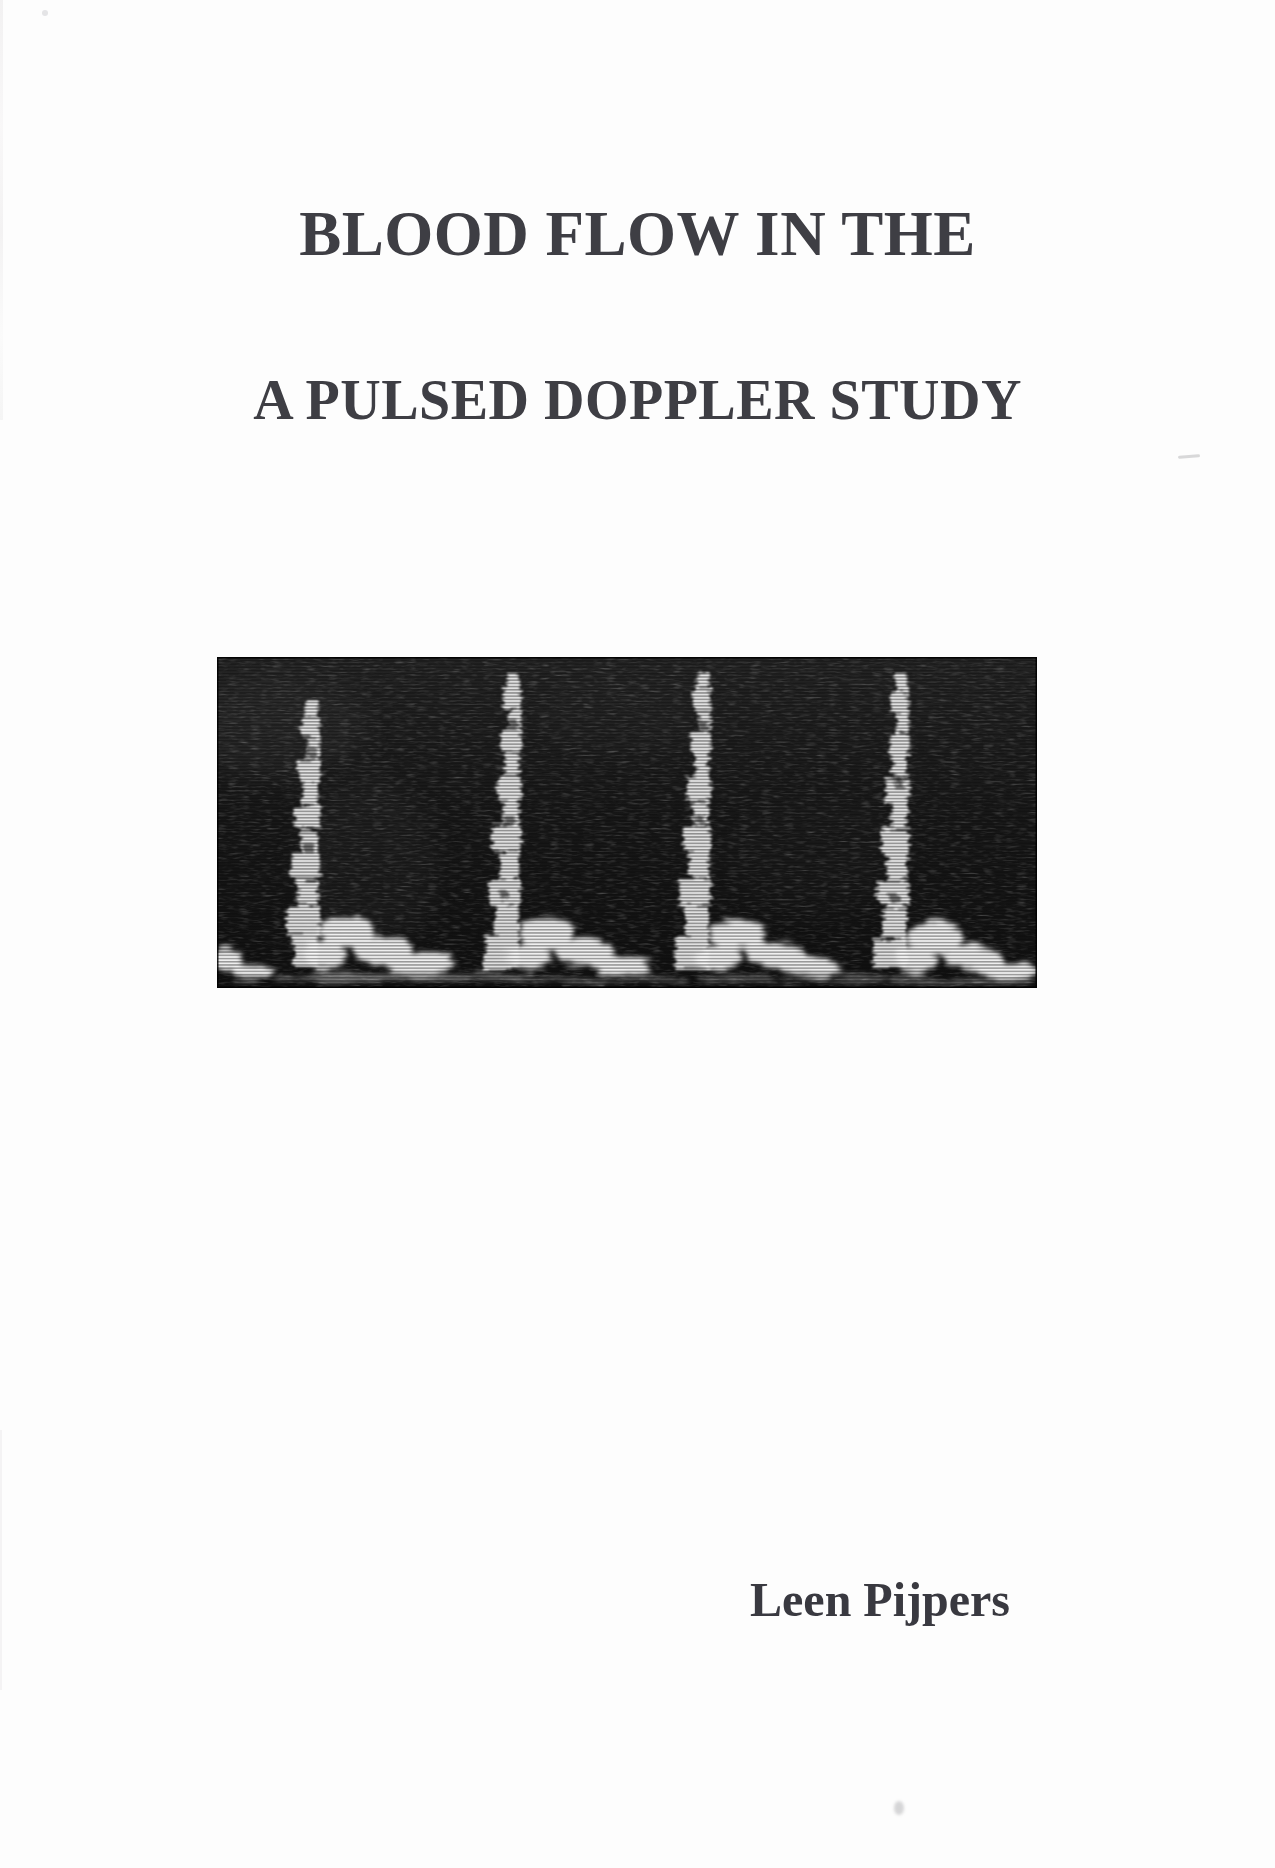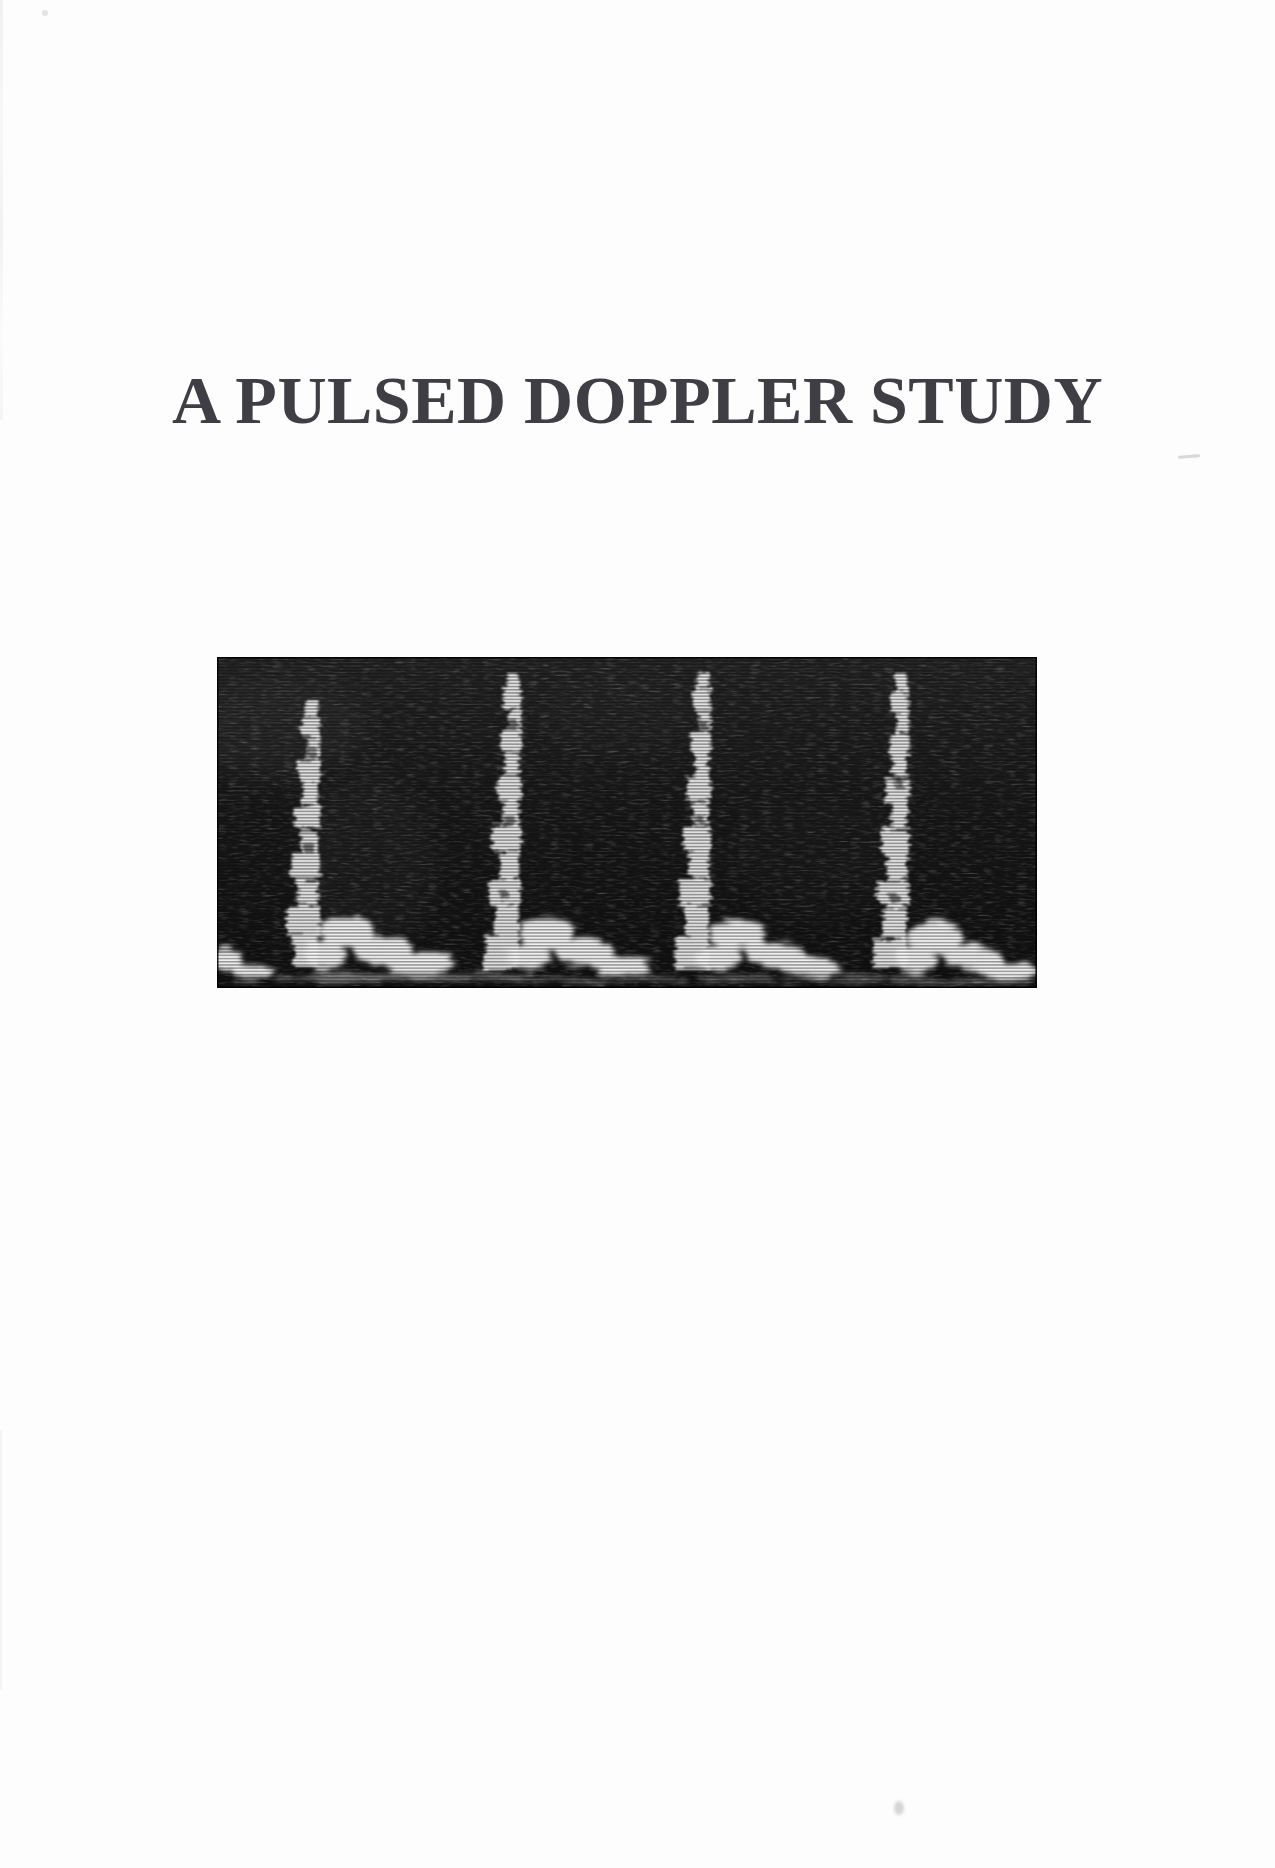--- a/index.html
+++ b/index.html
@@ -9,21 +9,21 @@
     font-family:"Liberation Serif","DejaVu Serif",serif;
   }
   .title{
     position:absolute;top:201px;left:0;width:1275px;margin:0;
     text-align:center;font-size:63px;line-height:66px;font-weight:700;
     color:#3e3e44;letter-spacing:.5px;
   }
   .title .line{display:block;}
   .subtitle{
     position:absolute;top:367px;left:0;width:1275px;margin:0;
-    text-align:center;font-size:68px;line-height:66px;font-weight:700;
+    text-align:center;font-size:56px;line-height:66px;font-weight:700;
     color:#3e3e44;letter-spacing:.5px;
   }
   .fig{
     position:absolute;top:657px;left:217px;width:820px;height:331px;margin:0;
     line-height:0;
   }
   .author{
     position:absolute;top:1572px;left:750px;margin:0;
     font-size:48px;line-height:55px;font-weight:700;color:#393940;
   }
@@ -35,20 +35,21 @@
   .a-edge{top:0;left:0;width:3px;height:420px;opacity:.5;
     background:linear-gradient(#e7e5e6 0%,#f4f2f3 30%,#e9e7e8 55%,#f8f8f8 80%,#ececec 100%);}
   .a-edge2{top:1430px;left:0;width:2px;height:260px;background:#efedee;opacity:.6;}
 </style>
 </head>
 <body>
 
 <div class="page">
 
   <h1 class="title">
+    <span class="line">BLOOD FLOW IN THE</span>
   </h1>
 
   <h2 class="subtitle">A PULSED DOPPLER STUDY</h2>
 
   <figure class="fig" role="img" aria-label="Black-and-white pulsed Doppler ultrasound recording showing four heartbeat velocity waveform spikes on a dark background">
     <svg viewBox="0 0 820 331" width="820" height="331" preserveAspectRatio="none" xmlns="http://www.w3.org/2000/svg">
       <defs>
         <clipPath id="clip">
             <rect x="0" y="0" width="820" height="331"></rect>
           </clipPath>
@@ -179,20 +180,21 @@
             <rect x="676" y="120" width="9" height="10"></rect>
           <rect x="672" y="236" width="10" height="10"></rect>
         </g>
 
         <rect width="820" height="331" fill="url(#scan)" opacity="0.38"></rect>
       </g>
       <rect x="0.75" y="0.75" width="818.5" height="329.5" fill="none" stroke="#000000" stroke-width="1.5" opacity="0.85"></rect>
     </svg>
   </figure>
 
+  <div class="author">Leen Pijpers</div>
 
   <div class="artifact a-dash"></div>
   <div class="artifact a-dot-top"></div>
   <div class="artifact a-smudge"></div>
   <div class="artifact a-edge"></div>
   <div class="artifact a-edge2"></div>
 
 </div>
 
 </body></html>

